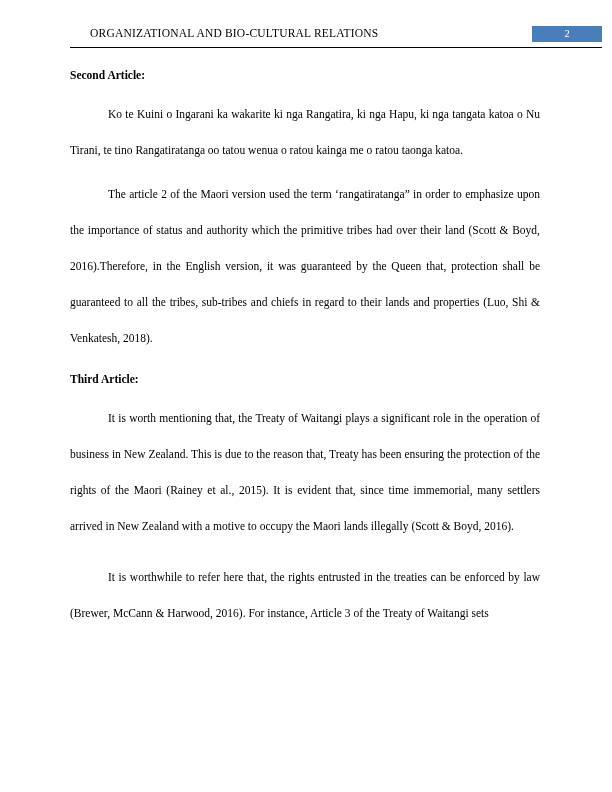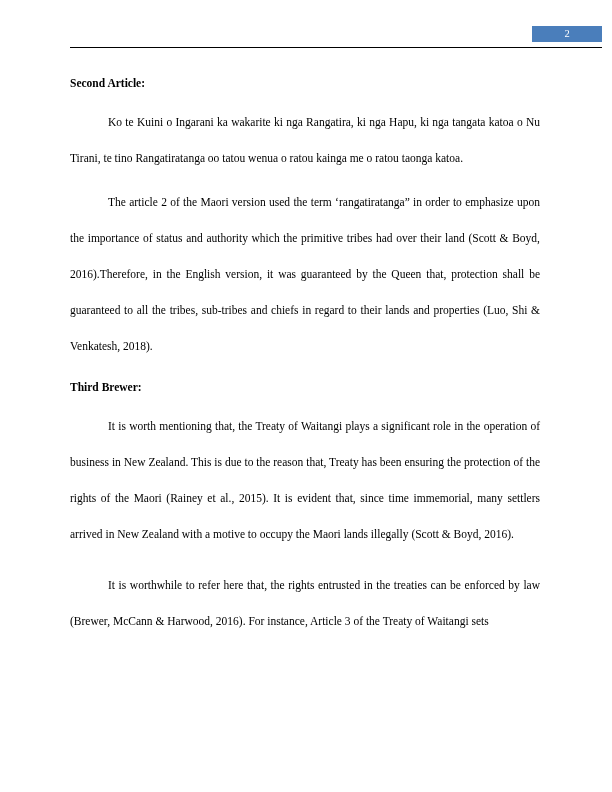--- a/index.html
+++ b/index.html
@@ -55,21 +55,21 @@
     left: 0;
     top: 21px;
     width: 532px;
     height: 1px;
     background: #000000;
   }
 
   
   .content {
     position: absolute;
-    top: 70px;
+    top: 62px;
     left: 70px;
     width: 470px;
   }
   .h-sub {
     font-size: 11.5px;
     font-weight: bold;
     margin: 0 0 8px 0;
     line-height: 26px;
   }
   p.para {
@@ -83,35 +83,36 @@
   p.para:last-child { margin-bottom: 0; }
   .spacer-sm { height: 5px; }
   .spacer-xs { height: 2px; }
 </style>
 </head>
 <body>
 
 <div class="page">
 
   <div class="header">
+    <div class="header-title">ORGANIZATIONAL AND BIO-CULTURAL RELATIONS</div>
     <div class="page-number-box">2</div>
     <div class="header-rule"></div>
   </div>
 
   <div class="content">
 
     <div class="h-sub">Second Article:</div>
 
     <p class="para">Ko te Kuini o Ingarani ka wakarite ki nga Rangatira, ki nga Hapu, ki nga tangata katoa o Nu Tirani, te tino Rangatiratanga oo tatou wenua o ratou kainga me o ratou taonga katoa.</p>
 
     <p class="para">The article 2 of the Maori version used the term ‘rangatiratanga” in order to emphasize upon the importance of status and authority which the primitive tribes had over their land (Scott &amp; Boyd, 2016).Therefore, in the English version, it was guaranteed by the Queen that, protection shall be guaranteed to all the tribes, sub-tribes and chiefs in regard to their lands and properties (Luo, Shi &amp; Venkatesh, 2018).</p>
 
     <div class="spacer-xs"></div>
 
-    <div class="h-sub">Third Brewer:</div>
+    <div class="h-sub">Third Article:</div>
 
 
     <p class="para">It is worth mentioning that, the Treaty of Waitangi plays a significant role in the operation of business in New Zealand. This is due to the reason that, Treaty has been ensuring the protection of the rights of the Maori (Rainey et al., 2015). It is evident that, since time immemorial, many settlers arrived in New Zealand with a motive to occupy the Maori lands illegally (Scott &amp; Boyd, 2016).</p>
 
     <div class="spacer-xs"></div>
 
 
     <div class="spacer-sm"></div>
 
 

